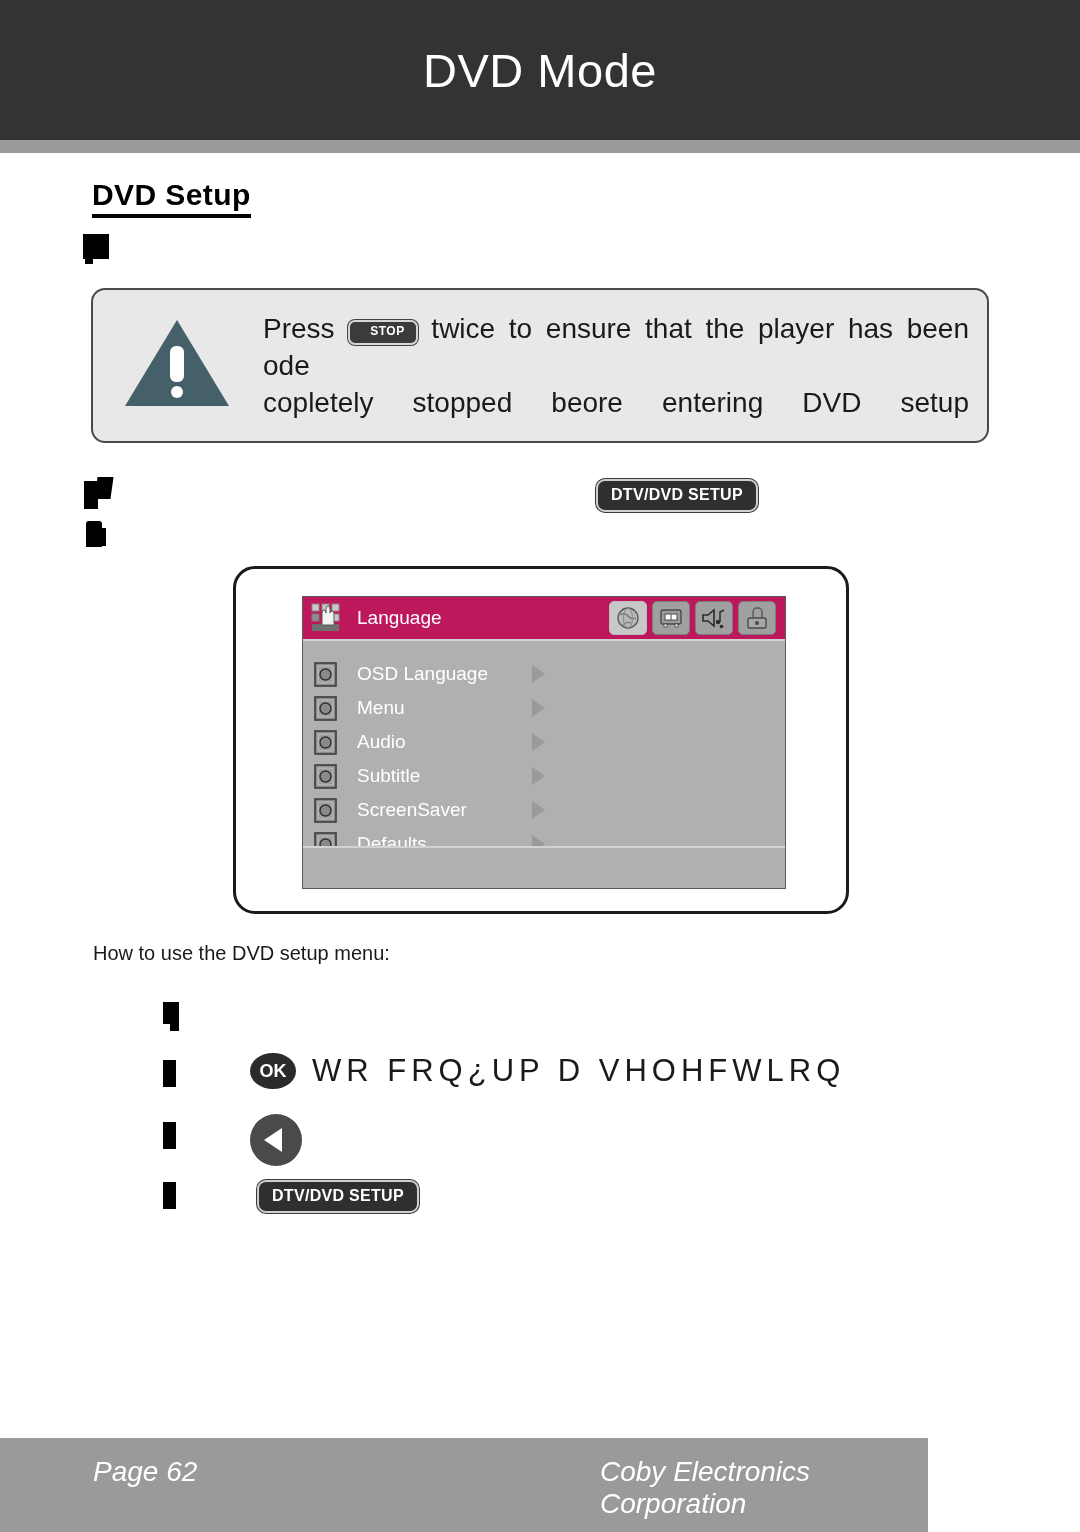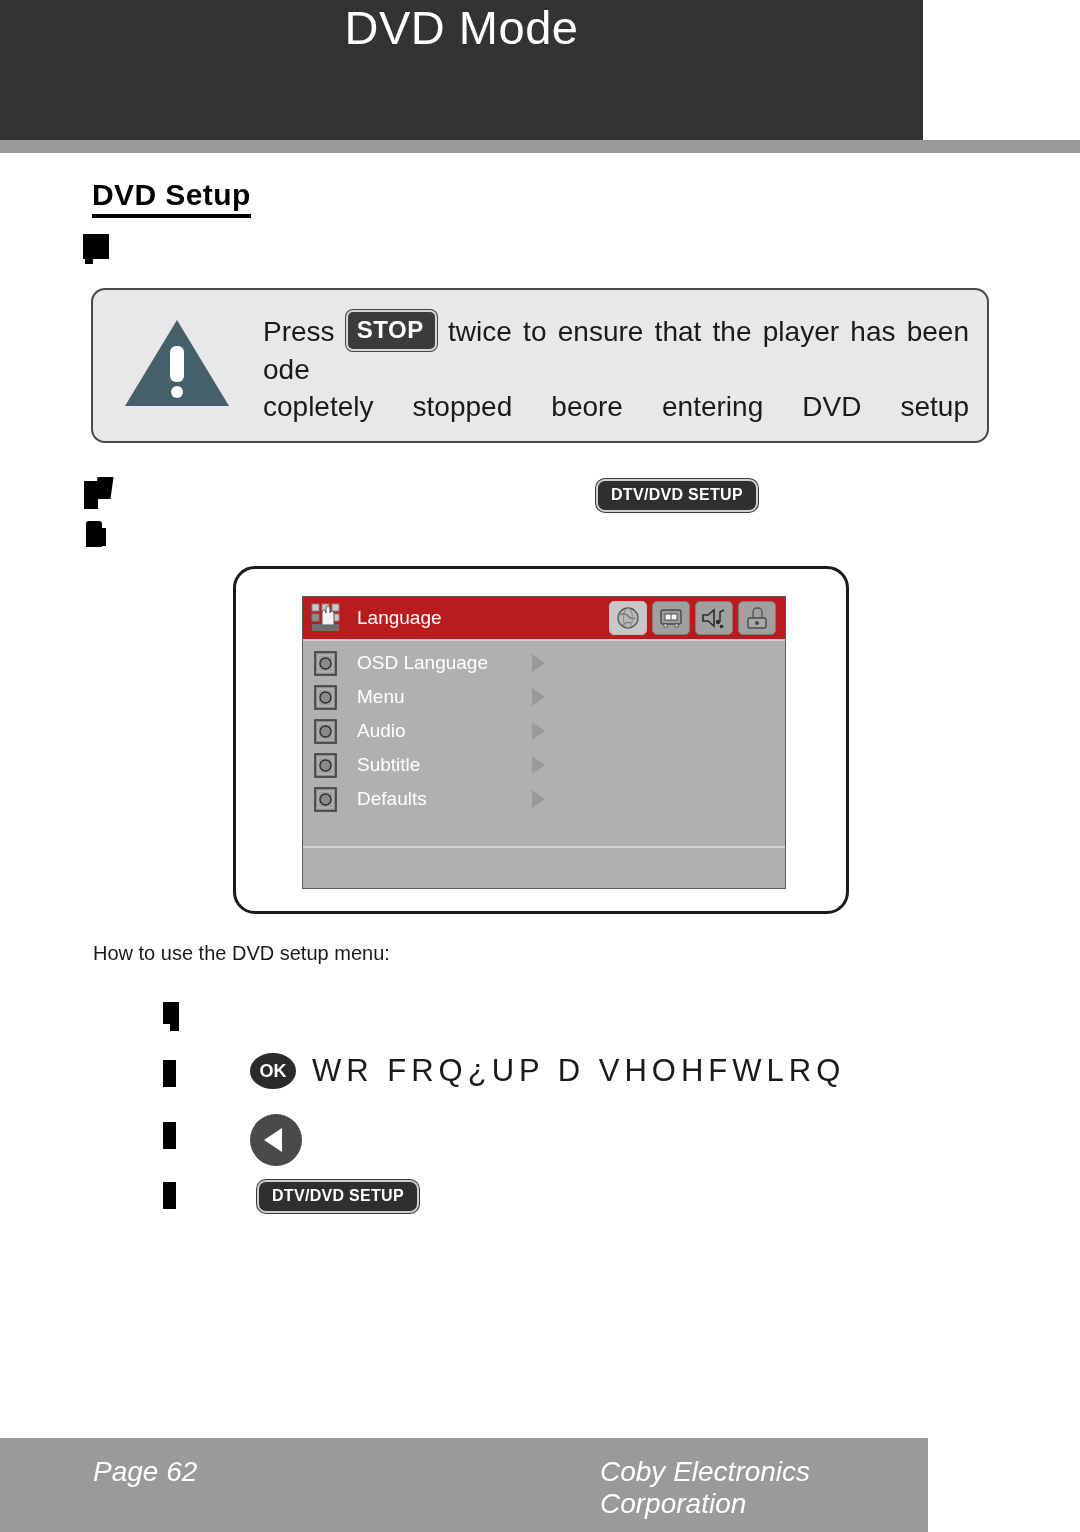--- a/index.html
+++ b/index.html
@@ -12,25 +12,25 @@
     background: #ffffff;
     font-family: "Liberation Sans", sans-serif;
     position: relative;
     overflow: hidden;
   }
 
   
   .page-header {
     position: absolute;
     left: 0; top: 0;
-    width: 923px;
+    width: 1080px;
     height: 140px;
     background: #333333;
     display: flex;
-    align-items: flex-start;
+    align-items: center;
     justify-content: center;
   }
   .page-header .title {
     color: #ffffff;
     font-size: 47px;
     letter-spacing: 0.5px;
     font-weight: 400;
   }
   .header-rule {
     position: absolute;
@@ -108,24 +108,24 @@
     text-align-last: justify;
     white-space: nowrap;
   }
   .warning-text .line.last {
     text-align-last: left;
   }
   .key-badge {
     display: inline-block;
     background: #3b3b3b;
     color: #ffffff;
-    font-size: 24px;
+    font-size: 12px;
     font-weight: bold;
     border-radius: 7px;
-    padding: 2px 11px 3px 9px;
+    padding: 2px 11px 3px 20px;
     vertical-align: 3px;
     letter-spacing: 0.5px;
     border: 2px solid #d6d6d6;
     box-shadow: 0 0 0 1px #444;
   }
 
   
   .setup-badge {
     display: inline-block;
     background: #2f2f2f;
@@ -159,21 +159,21 @@
     left: 66px; top: 27px;
     width: 484px;
     height: 293px;
     background: #b0b0b0;
     border: 1px solid #5a5a5a;
     box-sizing: border-box;
   }
   .osd-topbar {
     position: relative;
     height: 42px;
-    background: #b91c1c;
+    background: #be185d;
     border-bottom: 2px solid #d2d2d2;
     display: flex;
     align-items: center;
     justify-content: space-between;
   }
   .osd-hand-icon {
     width: 30px; height: 30px;
     margin-left: 8px;
     flex: 0 0 auto;
   }
@@ -195,21 +195,21 @@
     border-radius: 5px;
     display: flex;
     align-items: center;
     justify-content: center;
   }
   .osd-tab.selected {
     background: #c8c8c8;
     border-color: #bdbdbd;
   }
   .osd-list {
-    padding-top: 5px;
+    padding-top: 16px;
   }
   .osd-row {
     display: flex;
     align-items: center;
     height: 34px;
     padding-left: 11px;
   }
   .osd-bullet {
     width: 23px; height: 25px;
     flex: 0 0 auto;
@@ -432,20 +432,29 @@
       <div class="osd-row">
         <svg class="osd-bullet" viewBox="0 0 23 25">
           <rect x="1" y="1" width="21" height="23" fill="#8c8c8c" stroke="#3c3c3c" stroke-width="1.6"></rect>
           <rect x="4" y="4" width="15" height="17" fill="#9e9e9e" stroke="#c4c4c4" stroke-width="1"></rect>
           <circle cx="11.5" cy="12.5" r="5.5" fill="#8a8a8a" stroke="#2e2e2e" stroke-width="1.4"></circle>
         </svg>
         <span class="osd-row-label">Subtitle</span>
         <span class="osd-arrow"></span>
       </div>
 
+      <div class="osd-row">
+        <svg class="osd-bullet" viewBox="0 0 23 25">
+          <rect x="1" y="1" width="21" height="23" fill="#8c8c8c" stroke="#3c3c3c" stroke-width="1.6"></rect>
+          <rect x="4" y="4" width="15" height="17" fill="#9e9e9e" stroke="#c4c4c4" stroke-width="1"></rect>
+          <circle cx="11.5" cy="12.5" r="5.5" fill="#8a8a8a" stroke="#2e2e2e" stroke-width="1.4"></circle>
+        </svg>
+        <span class="osd-row-label">ScreenSaver</span>
+        <span class="osd-arrow"></span>
+      </div>
 
       <div class="osd-row">
         <svg class="osd-bullet" viewBox="0 0 23 25">
           <rect x="1" y="1" width="21" height="23" fill="#8c8c8c" stroke="#3c3c3c" stroke-width="1.6"></rect>
           <rect x="4" y="4" width="15" height="17" fill="#9e9e9e" stroke="#c4c4c4" stroke-width="1"></rect>
           <circle cx="11.5" cy="12.5" r="5.5" fill="#8a8a8a" stroke="#2e2e2e" stroke-width="1.4"></circle>
         </svg>
         <span class="osd-row-label">Defaults</span>
         <span class="osd-arrow"></span>
       </div>

